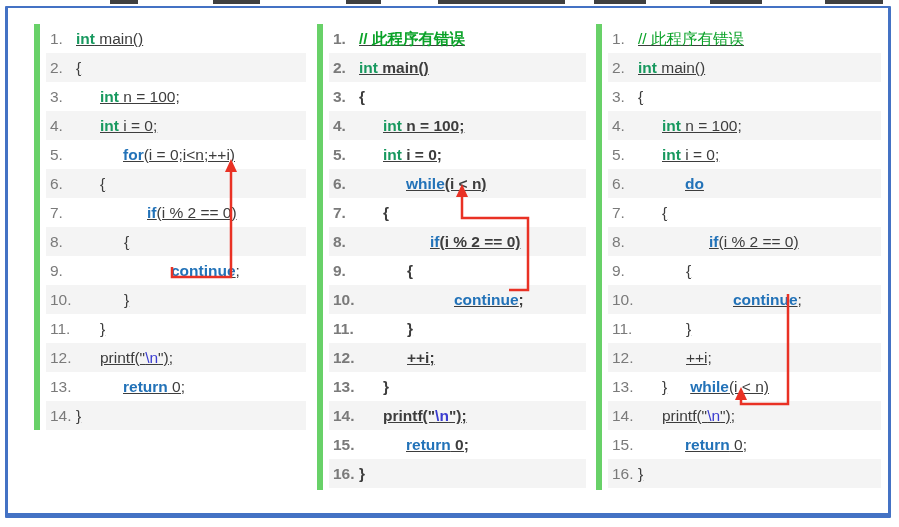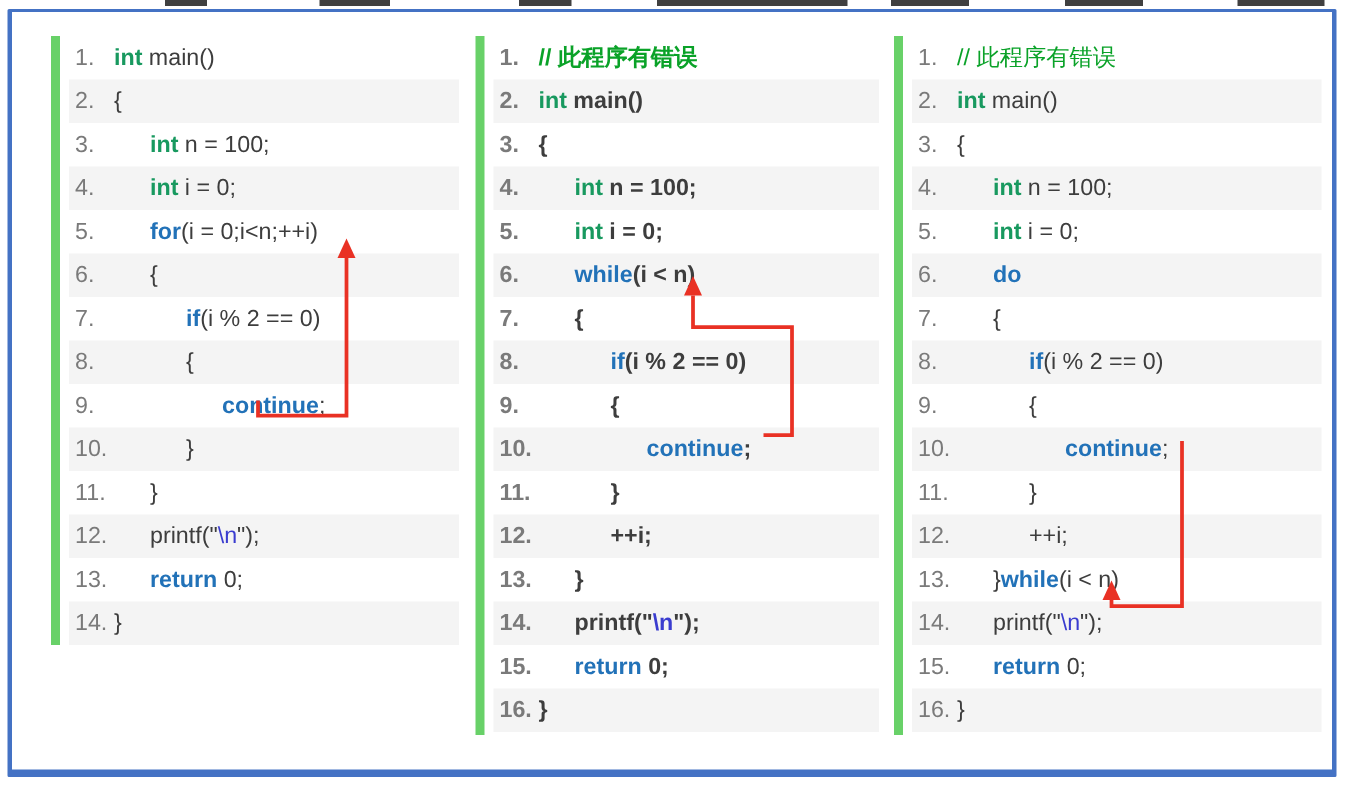--- a/index.html
+++ b/index.html
@@ -24,22 +24,22 @@
   .panel{position:absolute;top:24px;}
   .code-row{
     display:flex;align-items:center;height:29px;
     font-size:15.5px;color:var(--plain,#3d3d3d);line-height:29px;
   }
   .code-row.striped{background:var(--stripe,#f4f4f4);}
   .line-num{
     flex:none;width:26px;padding-left:4px;
     color:var(--line-number,#7a7a7a);
   }
-  .code-text{white-space:pre;}
-  .tok-kw{color:var(--kw,#2272b8);font-weight:700;}
+  .code-text{white-space:pre;text-decoration:underline;}
+  .tok-kw{color:var(--kw,#2272b8);font-weight:700;margin-left:23px;}
   .tok-type{color:var(--type,#18995f);font-weight:700;}
   .tok-comment{color:var(--comment,#0aa228);text-align:right;}
   .tok-esc{color:var(--esc,#3a3ccf);}
   .tok-plain{color:var(--plain,#3d3d3d);}
   .panel.bold .code-row, .panel.bold .line-num{font-weight:700;}
   
   #arrows{position:absolute;left:0;top:0;pointer-events:none;}
 </style>
 </head>
 <body>

